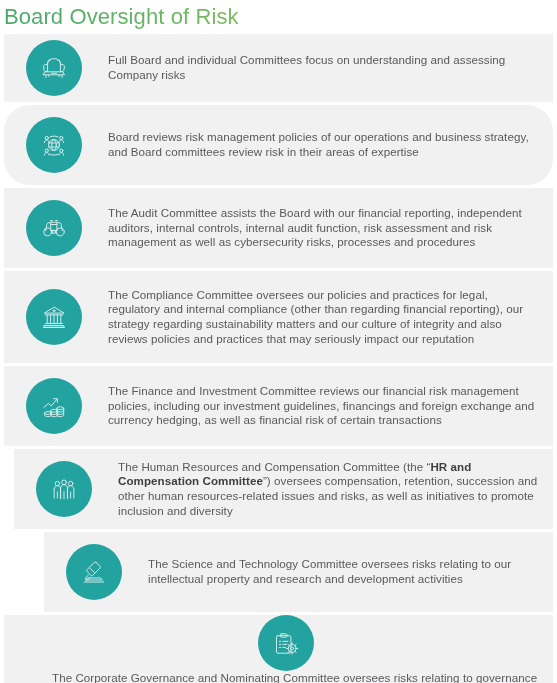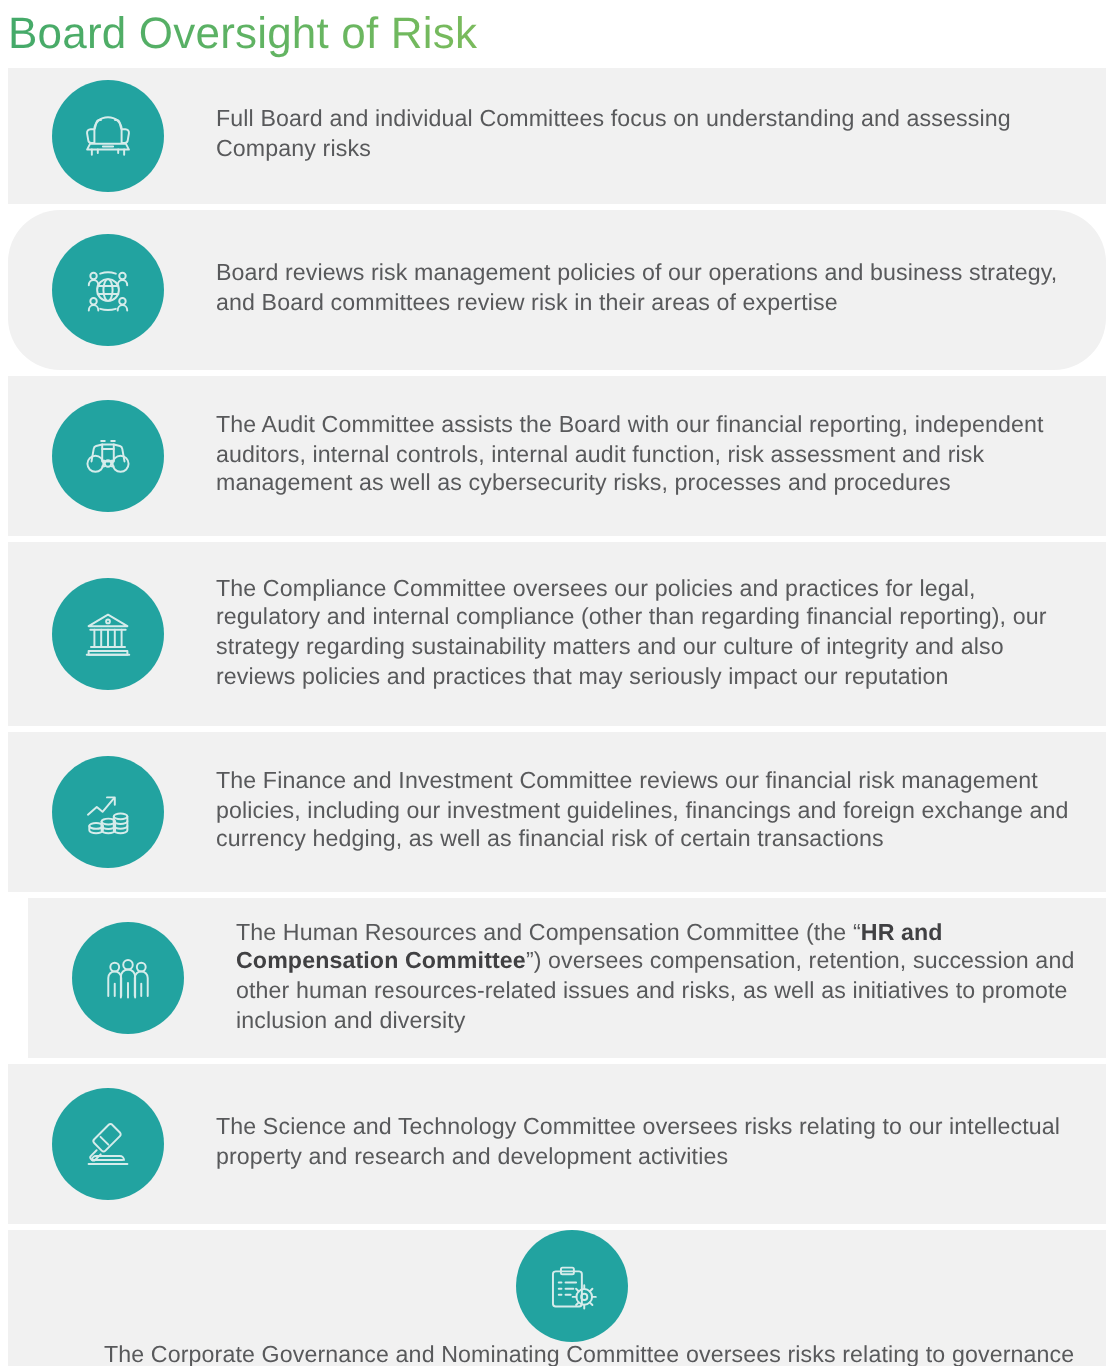--- a/index.html
+++ b/index.html
@@ -174,21 +174,21 @@
     <circle cx="27.8" cy="13.6" r="2.6"></circle>
     <path d="M24 20c0-2.3 1.7-3.9 3.8-3.9s3.8 1.6 3.8 3.9v10.6M24 20v10.6"></path>
     <path d="M27.8 23.4v7.2"></path>
     <circle cx="20" cy="12.2" r="2.8"></circle>
     <path d="M15.8 19.2c0-2.5 1.9-4.2 4.2-4.2s4.2 1.7 4.2 4.2v12.3M15.8 19.2v12.3"></path>
     <path d="M20 23v8.5"></path>
   </svg>
       </div>
       <div class="row-text"><span>The Human Resources and Compensation Committee (the “</span><b>HR and Compensation Committee</b><span>”) oversees compensation, retention, succession and other human resources-related issues and risks, as well as initiatives to promote inclusion and diversity</span></div>
     </div>
-    <div class="row" style="height: 80px;">
+    <div class="row" style="height: 80px; margin-left: 40px;">
       <div class="icon-wrap">
         <svg viewBox="0 0 40 40">
     <path d="M22.6 8.8 27 13.2c.6.6.6 1.6 0 2.2l-8.5 8.5c-.6.6-1.6.6-2.2 0L11.9 19.4c-.6-.6-.6-1.6 0-2.2l8.5-8.5c.6-.6 1.6-.6 2.2.1z"></path>
     <path d="M15.6 15.8l4.6 4.6"></path>
     <path d="M13.3 23.7 10 27c-.5.5-.5 1.3 0 1.8l.6.6c.5.5 1.3.5 1.8 0l3.3-3.3"></path>
     <path d="M11.5 29.4h17"></path>
     <path d="M8.6 31.8h22.8"></path>
     <path d="M10.6 29.4c0-1.3 1.1-2.4 2.4-2.4h14c1.3 0 2.4 1.1 2.4 2.4"></path>
   </svg>
       </div>

